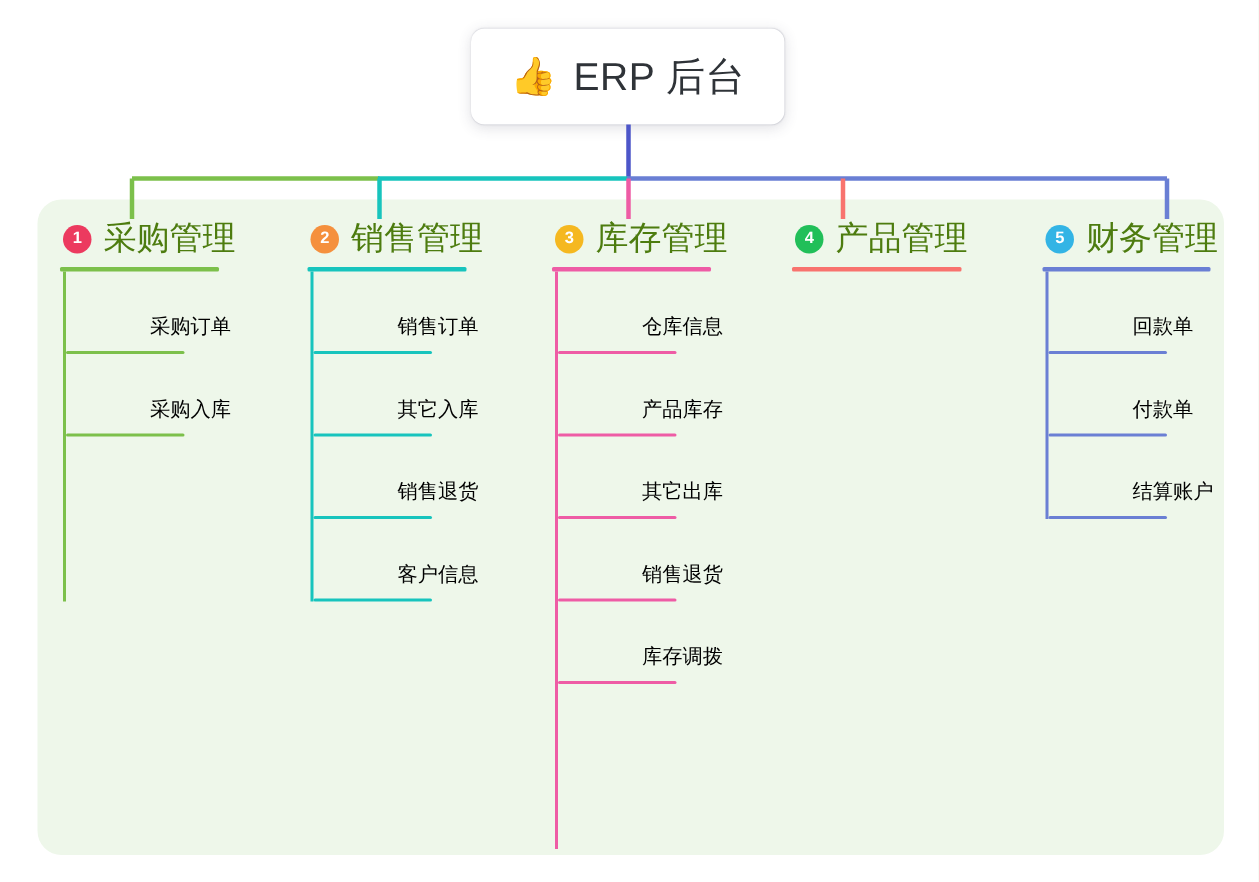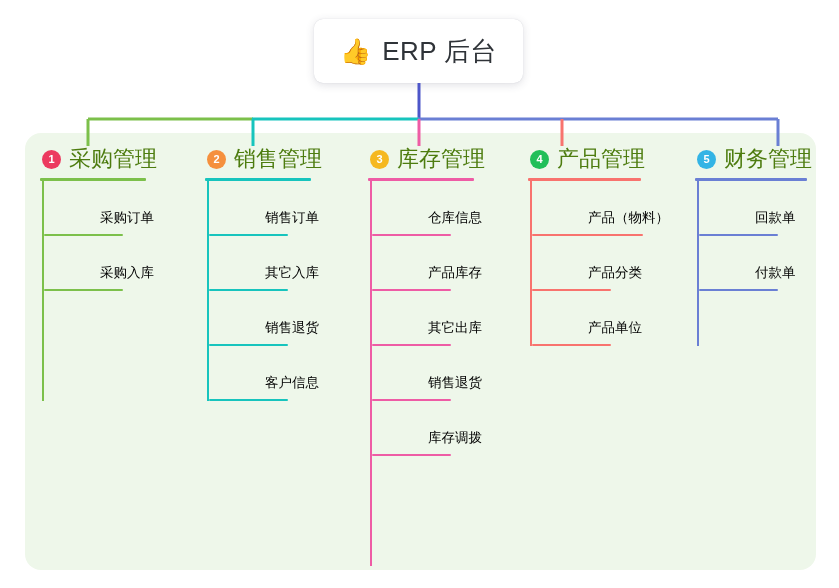--- a/index.html
+++ b/index.html
@@ -240,49 +240,38 @@
             <div class="item-rule" style="background: rgb(238, 92, 165); width: 79px;"></div>
           </div>
         </div>
       </div>
       <div class="column" style="left: 528px;">
         <div class="col-head">
           <span class="badge" style="background: rgb(33, 191, 89);">4</span>
           <span class="col-title">产品管理</span>
         </div>
         <div class="head-rule" style="background: rgb(248, 115, 110); width: 113px;"></div>
-        <div class="items">
-          <div class="spine" style="background: rgb(248, 115, 110); height: 165px;"></div>
-          <div class="item">
-            <span class="item-label">产品（物料）</span>
-            <div class="item-rule" style="background: rgb(248, 115, 110); width: 111px;"></div>
-          </div>
-          <div class="item">
-            <span class="item-label">产品分类</span>
-            <div class="item-rule" style="background: rgb(248, 115, 110); width: 79px;"></div>
-          </div>
-          <div class="item">
-            <span class="item-label">产品单位</span>
-            <div class="item-rule" style="background: rgb(248, 115, 110); width: 79px;"></div>
-          </div>
-        </div>
       </div>
       <div class="column" style="left: 695px;">
         <div class="col-head">
           <span class="badge" style="background: rgb(51, 180, 229);">5</span>
           <span class="col-title">财务管理</span>
         </div>
         <div class="head-rule" style="background: rgb(106, 127, 212); width: 112px;"></div>
         <div class="items">
           <div class="spine" style="background: rgb(106, 127, 212); height: 165px;"></div>
           <div class="item">
             <span class="item-label">回款单</span>
             <div class="item-rule" style="background: rgb(106, 127, 212); width: 79px;"></div>
           </div>
           <div class="item">
             <span class="item-label">付款单</span>
             <div class="item-rule" style="background: rgb(106, 127, 212); width: 79px;"></div>
           </div>
+          <div class="item">
+            <span class="item-label">结算账户</span>
+            <div class="item-rule" style="background: rgb(106, 127, 212); width: 79px;"></div>
+          </div>
         </div>
       </div>
     </div>
 
 </div>
 
 </body></html>

